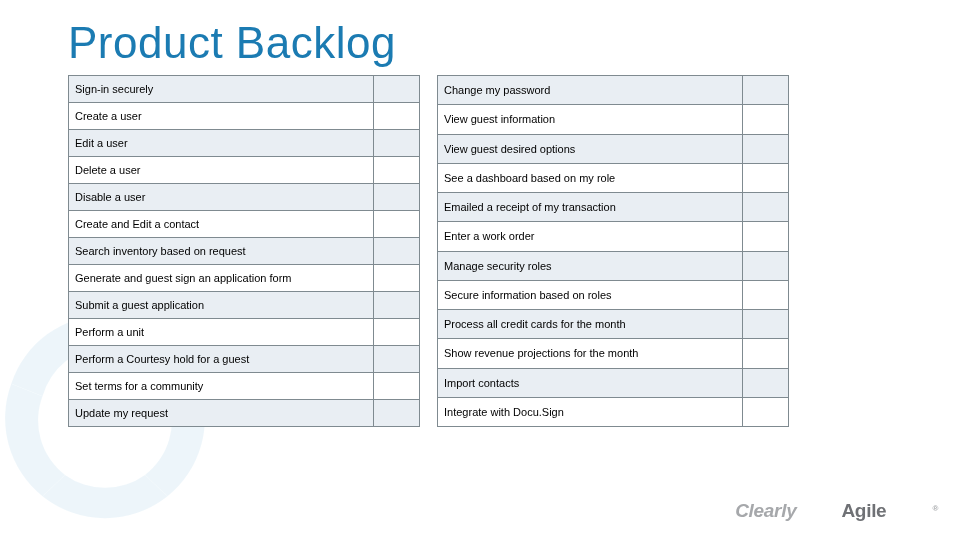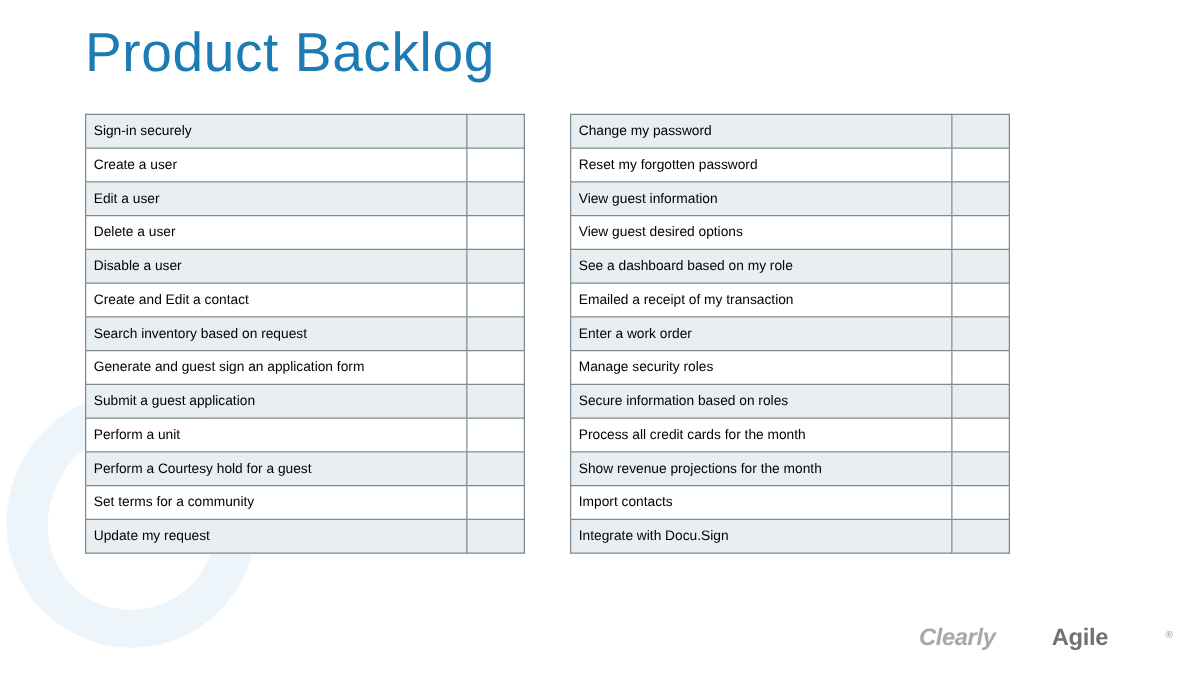--- a/index.html
+++ b/index.html
@@ -1,19 +1,19 @@
 <!DOCTYPE html>
 <html><head>
 <meta charset="utf-8">
 <style>
   * { box-sizing: border-box; margin: 0; padding: 0; }
   html, body { width: 960px; height: 540px; font-family: "Segoe UI", Arial, sans-serif; background: #fff; overflow: hidden; }
   .slide { position: relative; width: 960px; height: 540px; }
   .title { position: absolute; left: 68px; top: 18px; font-size: 44px; font-weight: 400; color: #1b7bb2; letter-spacing: 0.5px; }
-  .tables { position: absolute; left: 68px; top: 91px; display: flex; gap: 36px; border-radius: 23px; }
+  .tables { position: absolute; left: 68px; top: 75px; display: flex; gap: 17px; border-radius: 23px; }
   .btable { border-collapse: collapse; }
   .btable td { border: 1px solid #7f8a90; font-size: 11px; vertical-align: middle; }
   .btable td.item { width: 305px; padding: 7px 6px; }
   .btable td.spacer { width: 46px; }
   .btable tr:nth-child(odd) td { background: #e9eef3; }
   .btable tr:nth-child(even) td { background: #ffffff; }
   .bg-shape { position: absolute; left: -60px; top: 290px; width: 330px; height: 250px; opacity: 0.10; pointer-events: none; }
   .logo { position: absolute; right: 22px; bottom: 18px; font-size: 19px; font-weight: 700; font-style: italic; color: #a6a8ab; letter-spacing: -0.3px; display: flex; align-items: baseline; gap: 44px; }
   .logo .agile { font-style: normal; color: #6f7175; margin-left: 1px; margin-top: 16px; }
   .logo .reg { font-size: 8px; color: #a6a8ab; margin-left: 2px; position: relative; top: -6px; font-style: normal; }
@@ -92,24 +92,20 @@
           </tr>
         </tbody>
     </table>
     <table class="btable">
       <tbody id="tbody-right">
           <tr>
             <td class="item">Change my password</td>
             <td class="spacer"></td>
           </tr>
           <tr>
-            <td class="item">Reset my forgotten password</td>
-            <td class="spacer"></td>
-          </tr>
-          <tr>
             <td class="item">View guest information</td>
             <td class="spacer"></td>
           </tr>
           <tr>
             <td class="item">View guest desired options</td>
             <td class="spacer"></td>
           </tr>
           <tr>
             <td class="item">See a dashboard based on my role</td>
             <td class="spacer"></td>

